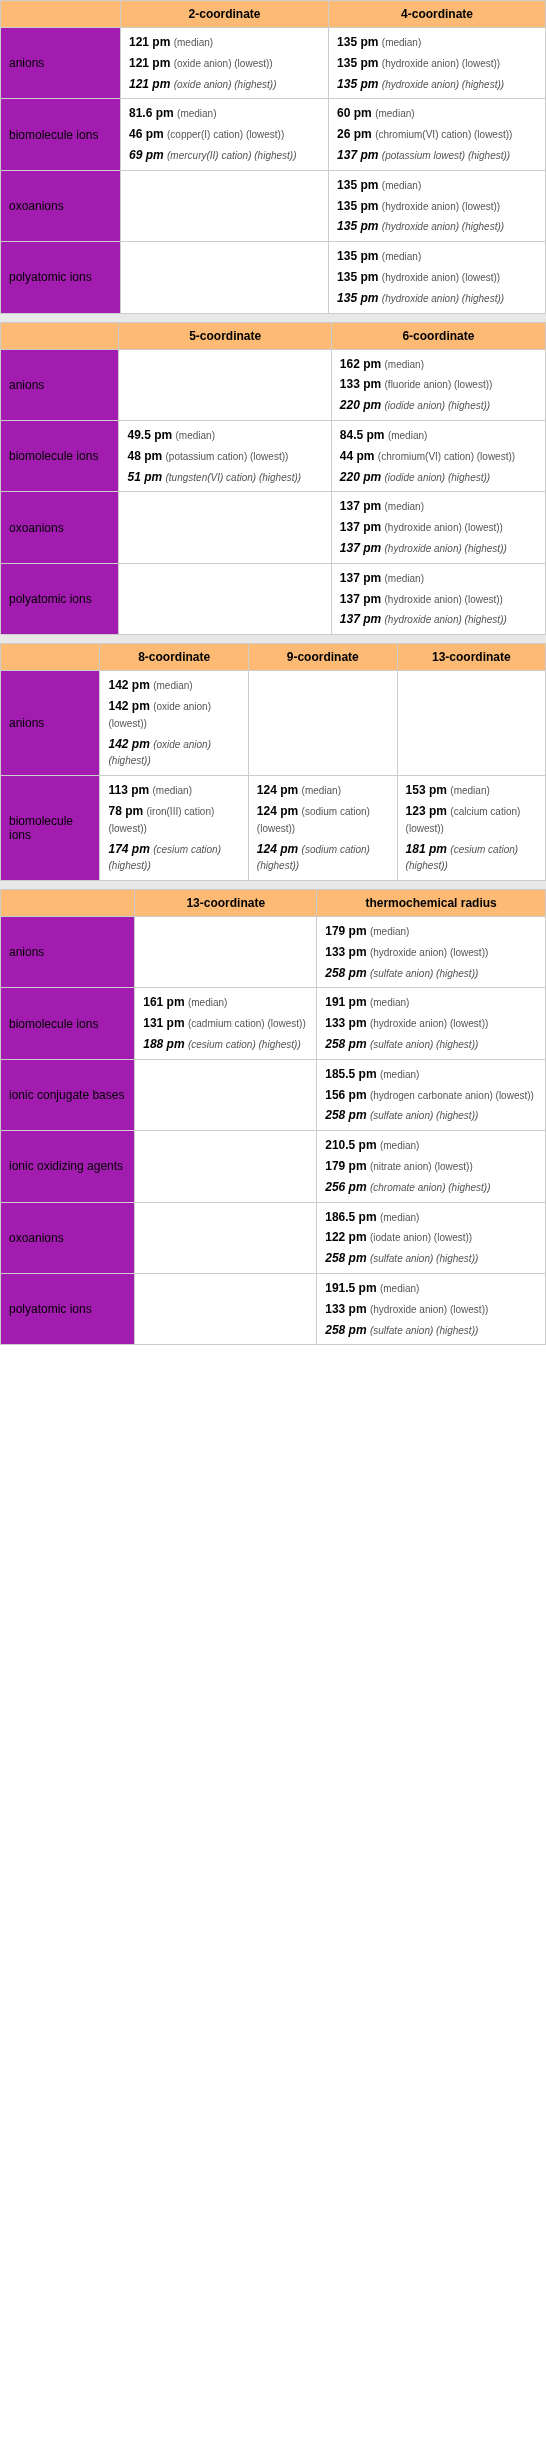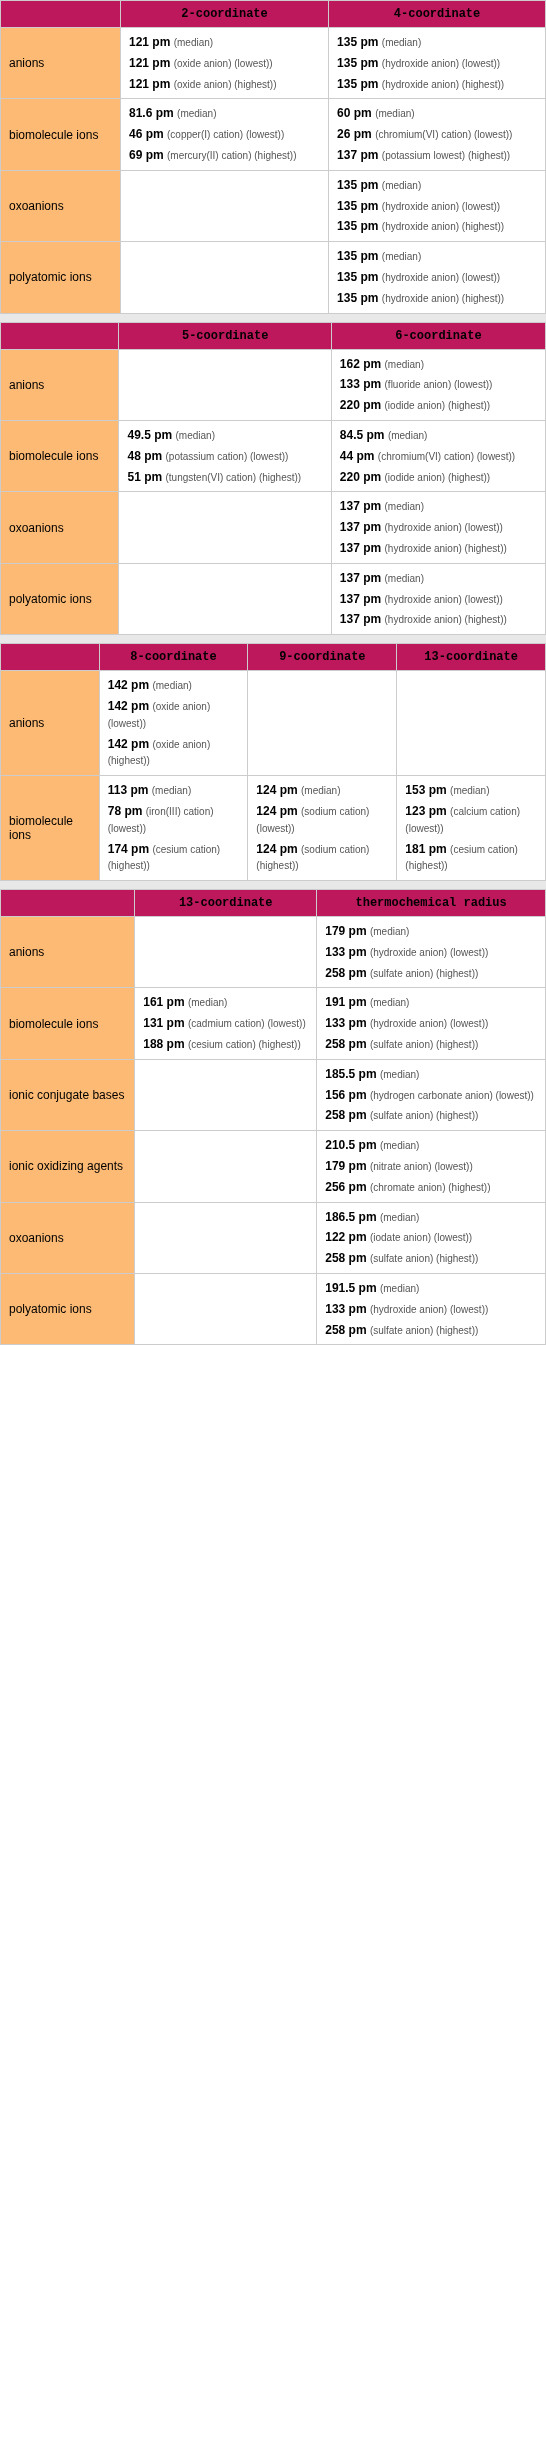--- a/index.html
+++ b/index.html
@@ -13,37 +13,37 @@
       width: 100%;
       border-collapse: collapse;
     }
     th, td {
       border: 1px solid #ccc;
       padding: 6px 8px;
       vertical-align: top;
       text-align: left;
     }
     th {
-      background: #be185d;
+      background: #fdba74;
       font-weight: bold;
       text-align: center;
-      font-family: Liberation Mono, monospace;
     }
     td.row-header {
       font-weight: normal;
-      background: #fdba74;
+      background: #a21caf;
       text-align: left;
       vertical-align: middle;
     }
     .cell-entry {
       margin-bottom: 4px;
       line-height: 1.4;
     }
     .cell-entry:last-child {
       margin-bottom: 0;
+      font-style: italic;
     }
     .val { font-weight: bold; font-size: 12px; }
     .label { font-size: 10px; color: #555; }
     .section-spacer { height: 8px; background: #e8e8e8; }
   </style>
 </head>
 <body>
 
 <div id="app">
     <table>

